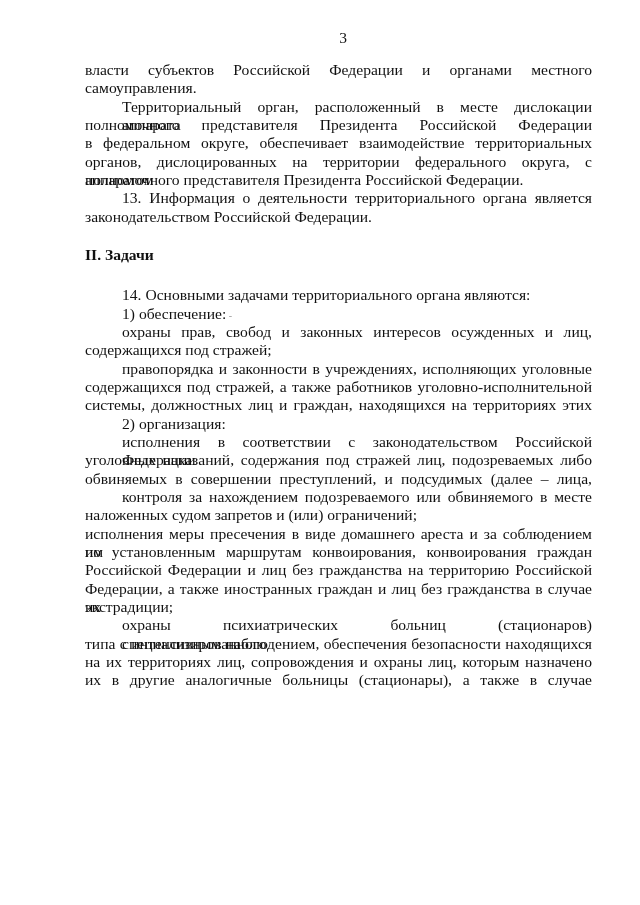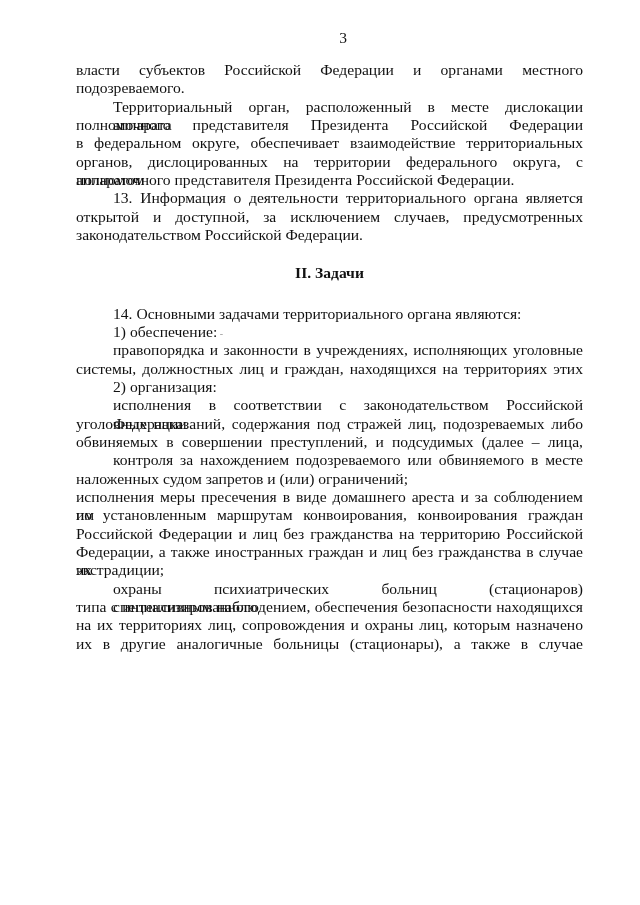--- a/index.html
+++ b/index.html
@@ -6,71 +6,75 @@
   body { width: 640px; height: 905px; position: relative; overflow: hidden; }
   .page {
     position: absolute; left: 0; top: 0; width: 640px; height: 905px; background: #ffffff;
     font-family: "Liberation Serif", "DejaVu Serif", serif; color: #111111;
   }
   .page-number {
     position: absolute; top: 29px; left: 0; width: 686px; text-align: center;
     font-size: 15.5px; line-height: 18px;
   }
   .body {
-    position: absolute; left: 76px; top: 61px; width: 507px;
+    position: absolute; left: 85px; top: 61px; width: 507px;
     font-size: 15.6px; line-height: 18.33px;
   }
   .line { display: block; white-space: nowrap; height: 18.33px; overflow: visible; }
   .line.j { text-align: justify; text-align-last: justify; white-space: normal; }
   .line.indent { padding-left: 37px; }
   .heading {
-    display: block; text-align: center; font-weight: bold; height: 18.33px;
+    display: block; font-weight: bold; height: 18.33px;
     padding-left: 0;
   }
   .gap-1 { height: 20px; }
   .gap-2 { height: 22px; }
   .mark { color: #9a9a9a; font-size: 10px; }
 </style>
 </head>
 <body>
 
 <div class="page">
   <div class="page-number">3</div>
 
   <div class="body">
     <div id="before">
         <div>
           <span class="line j">власти субъектов Российской Федерации и органами местного</span>
-          <span class="line">подозреваемого.</span>
+          <span class="line">самоуправления.</span>
         </div>
         <div>
           <span class="line j indent">Территориальный орган, расположенный в месте дислокации аппарата</span>
           <span class="line j">полномочного представителя Президента Российской Федерации</span>
           <span class="line j">в федеральном округе, обеспечивает взаимодействие территориальных</span>
           <span class="line j">органов, дислоцированных на территории федерального округа, с аппаратом</span>
           <span class="line">полномочного представителя Президента Российской Федерации.</span>
         </div>
         <div>
           <span class="line j indent">13. Информация о деятельности территориального органа является</span>
-          <span class="line j">открытой и доступной, за исключением случаев, предусмотренных</span>
           <span class="line">законодательством Российской Федерации.</span>
         </div>
       </div>
     <div class="gap-1"></div>
     <div class="heading">II. Задачи</div>
     <div class="gap-2"></div>
     <div id="after">
         <div>
           <span class="line indent">14. Основными задачами территориального органа являются:</span>
         </div>
         <div>
           <span class="line indent">1)  обеспечение:<span class="mark"> -</span></span>
         </div>
         <div>
+          <span class="line j indent">охраны прав, свобод и законных интересов осужденных и лиц,</span>
+          <span class="line">содержащихся под стражей;</span>
+        </div>
+        <div>
           <span class="line j indent">правопорядка и законности в учреждениях, исполняющих уголовные</span>
+          <span class="line j">содержащихся  под стражей, а также работников уголовно-исполнительной</span>
           <span class="line j">системы, должностных лиц и граждан, находящихся на территориях этих</span>
         </div>
         <div>
           <span class="line indent">2)  организация:</span>
         </div>
         <div>
           <span class="line j indent">исполнения в соответствии с законодательством Российской Федерации</span>
           <span class="line j">уголовных наказаний, содержания под стражей лиц, подозреваемых либо</span>
           <span class="line j">обвиняемых в совершении преступлений, и подсудимых (далее – лица,</span>
         </div>

